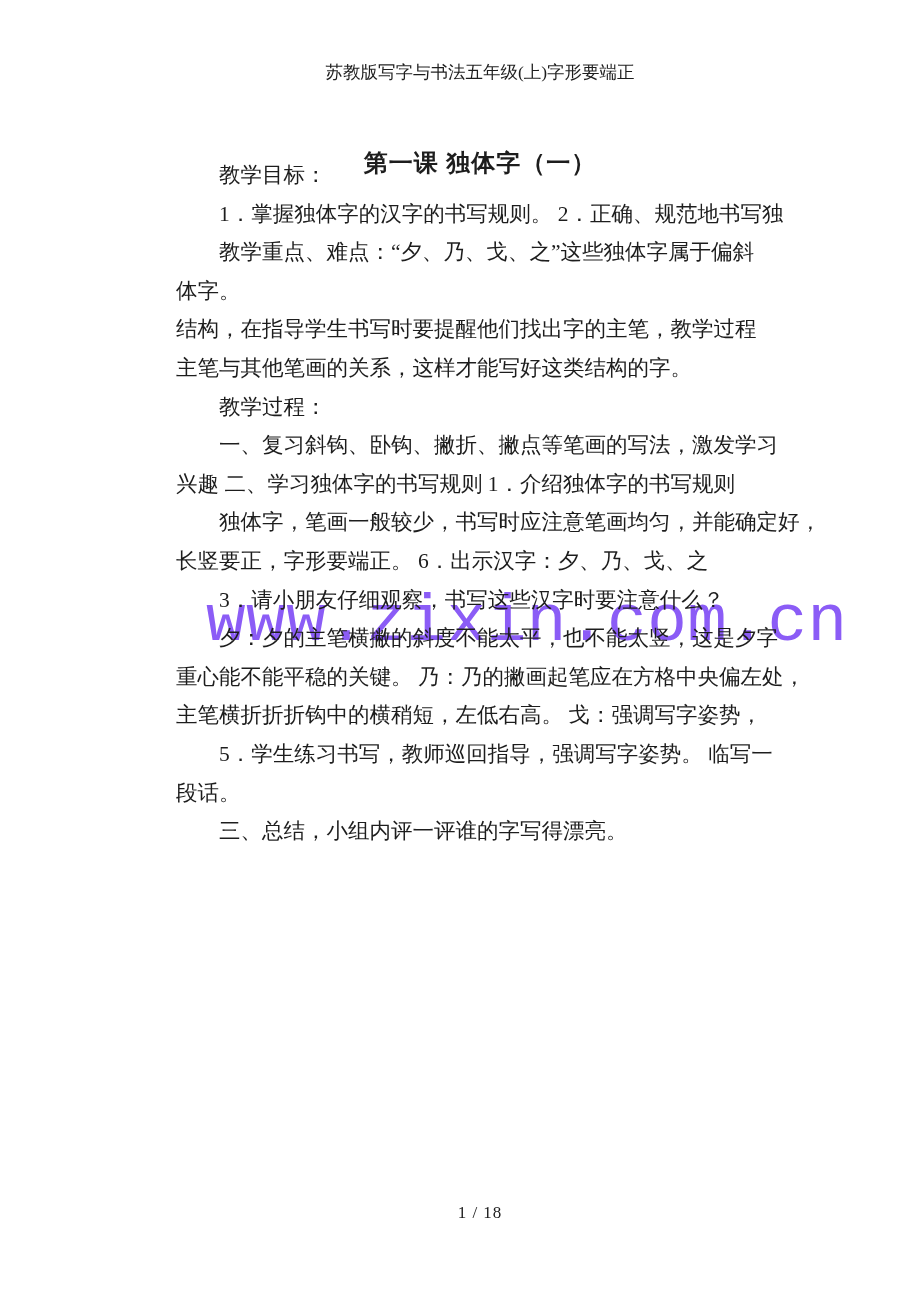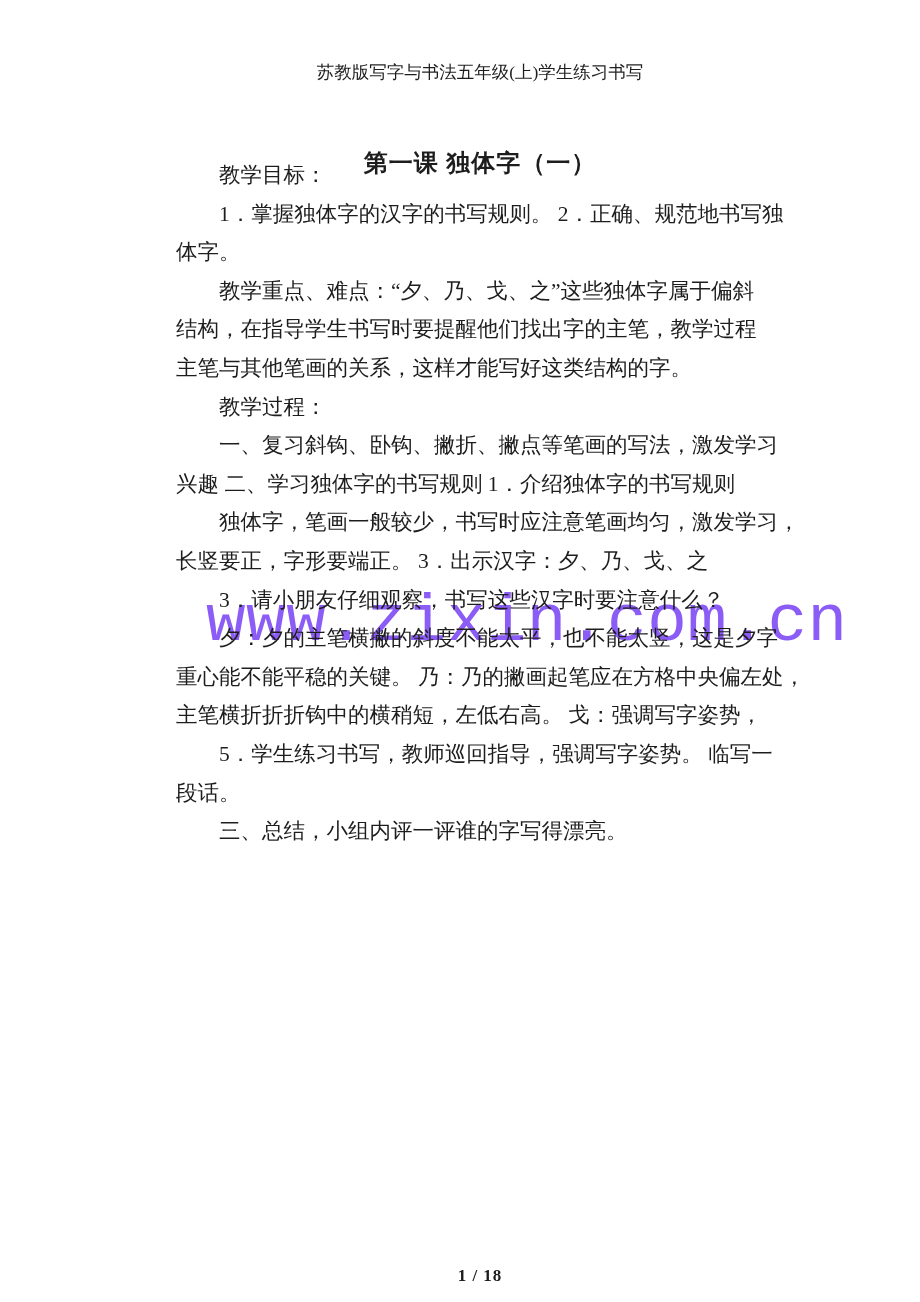--- a/index.html
+++ b/index.html
@@ -67,53 +67,52 @@
   .line {
     white-space: nowrap;
     height: 38.6px;
   }
   .line.indent {
     text-indent: 43px;
   }
   .page-footer {
     position: absolute;
     left: 176px;
-    top: 1265px;
+    top: 1202px;
     width: 608px;
     z-index: 2;
     text-align: center;
     font-size: 17px;
     line-height: 22px;
     letter-spacing: 1px;
-    font-weight: bold;
   }
 </style>
 </head>
 <body>
 
 <div class="page">
 
   <div class="watermark">www.zixin.com.cn</div>
 
-  <div class="doc-header">苏教版写字与书法五年级(上)学生练习书写</div>
+  <div class="doc-header">苏教版写字与书法五年级(上)字形要端正</div>
 
   <div class="doc-title">第一课 独体字（一）</div>
 
   <div class="doc-body">
     <div class="line indent">教学目标：</div>
     <div class="line indent">1．掌握独体字的汉字的书写规则。 2．正确、规范地书写独</div>
+    <div class="line indent">教学重点、难点：“夕、乃、戈、之”这些独体字属于偏斜</div>
     <div class="line">体字。</div>
-    <div class="line indent">教学重点、难点：“夕、乃、戈、之”这些独体字属于偏斜</div>
     <div class="line">结构，在指导学生书写时要提醒他们找出字的主笔，教学过程</div>
     <div class="line">主笔与其他笔画的关系，这样才能写好这类结构的字。</div>
     <div class="line indent">教学过程：</div>
     <div class="line indent">一、复习斜钩、卧钩、撇折、撇点等笔画的写法，激发学习</div>
     <div class="line">兴趣 二、学习独体字的书写规则 1．介绍独体字的书写规则</div>
-    <div class="line indent">独体字，笔画一般较少，书写时应注意笔画均匀，激发学习，</div>
-    <div class="line">长竖要正，字形要端正。 3．出示汉字：夕、乃、戈、之</div>
+    <div class="line indent">独体字，笔画一般较少，书写时应注意笔画均匀，并能确定好，</div>
+    <div class="line">长竖要正，字形要端正。 6．出示汉字：夕、乃、戈、之</div>
     <div class="line indent">3．请小朋友仔细观察，书写这些汉字时要注意什么？</div>
     <div class="line indent">夕：夕的主笔横撇的斜度不能太平，也不能太竖，这是夕字</div>
     <div class="line">重心能不能平稳的关键。 乃：乃的撇画起笔应在方格中央偏左处，</div>
     <div class="line">主笔横折折折钩中的横稍短，左低右高。 戈：强调写字姿势，</div>
     <div class="line indent">5．学生练习书写，教师巡回指导，强调写字姿势。 临写一</div>
     <div class="line">段话。</div>
     <div class="line indent">三、总结，小组内评一评谁的字写得漂亮。</div>
   </div>
 
   <div class="page-footer">1 / 18</div>

